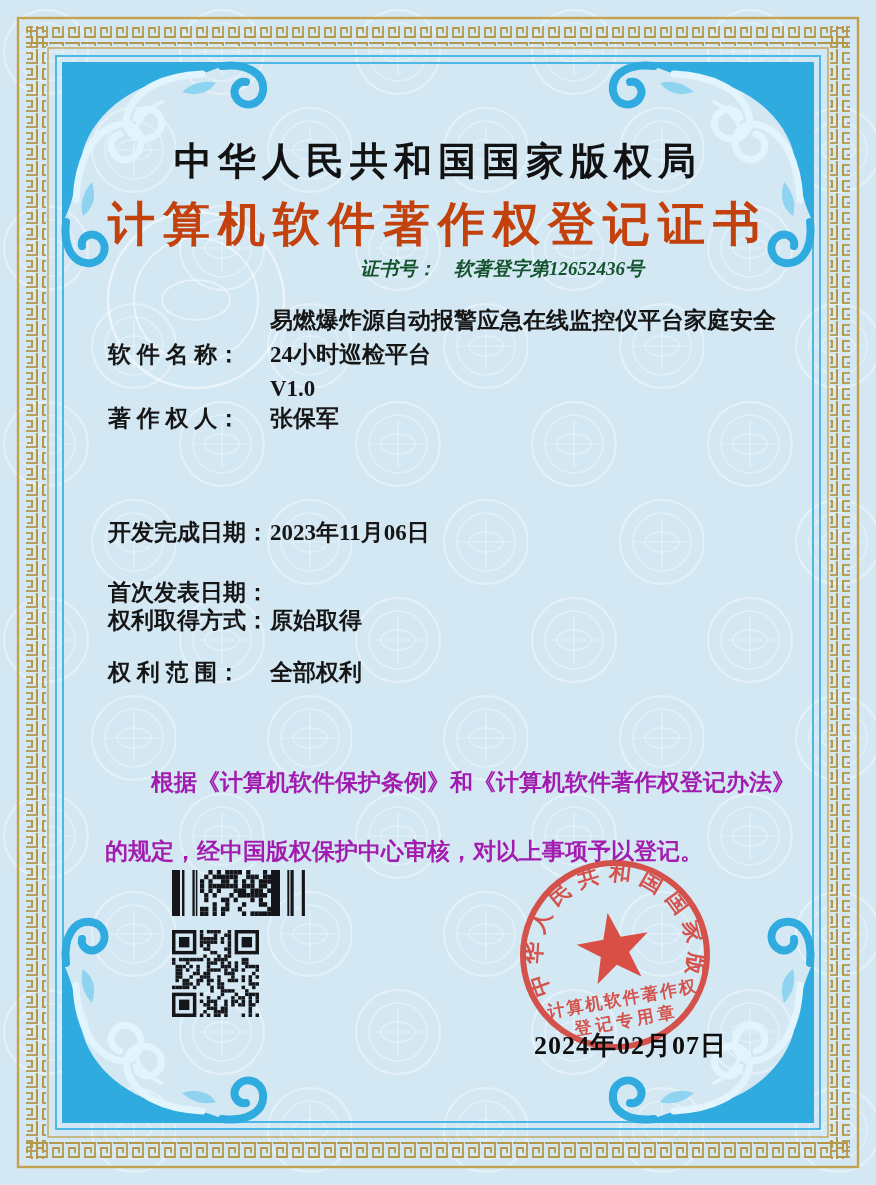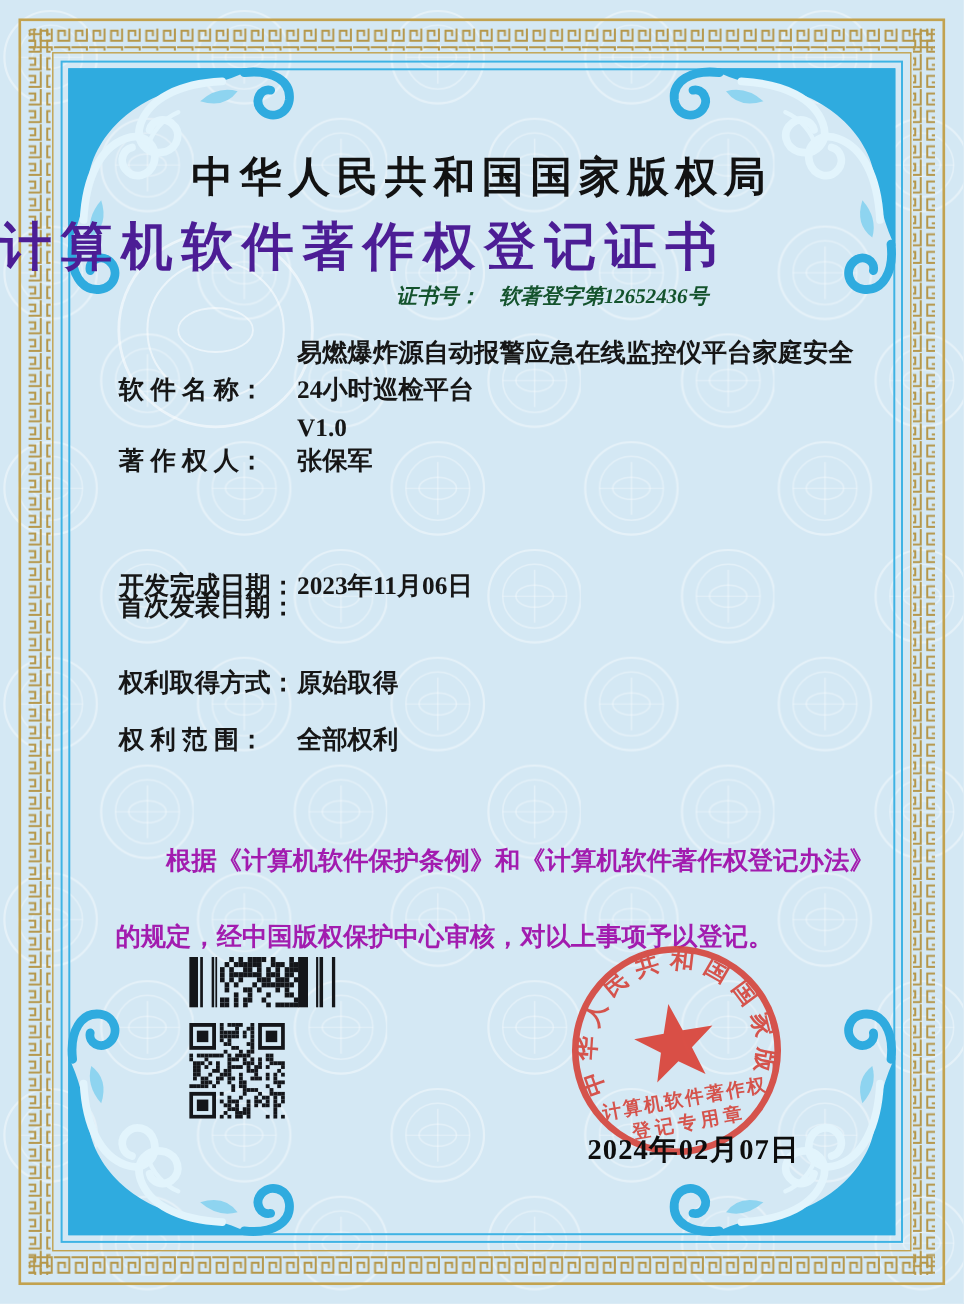--- a/index.html
+++ b/index.html
@@ -12,22 +12,22 @@
     overflow:hidden;
   }
   .page{position:absolute;inset:0;width:876px;height:1185px;background:#d4e8f4;}
   .layer{position:absolute;inset:0;pointer-events:none;}
   .abs{position:absolute;}
   .authority{
     left:0;right:0;top:136px;text-align:center;
     font-size:38px;font-weight:700;letter-spacing:6px;color:#121212;
   }
   .cert-title{
-    left:0;right:0;top:193px;text-align:left;
-    font-size:47px;font-weight:700;letter-spacing:8px;color:#4c1d95;
+    left:0;right:0;top:193px;text-align:center;
+    font-size:47px;font-weight:700;letter-spacing:8px;color:#c2410c;
   }
   .cert-no{
     left:360px;top:256px;width:432px;text-align:left;
     font-size:19px;font-weight:700;white-space:pre;color:#14532d;font-style:italic;
   }
   .row{left:108px;width:692px;display:flex;align-items:center;}
   .row .lbl{
     flex:0 0 162px;font-size:23px;font-weight:700;white-space:pre;line-height:34px;
   }
   .row .val{font-size:23px;font-weight:700;line-height:34px;}
@@ -120,21 +120,21 @@
     </span>
   </div>
   <div class="abs row" style="top:402px">
     <span class="lbl">著 作 权 人：</span>
     <span class="val">张保军</span>
   </div>
   <div class="abs row" style="top:516px">
     <span class="lbl">开发完成日期：</span>
     <span class="val">2023年11月06日</span>
   </div>
-  <div class="abs row" style="top:535px">
+  <div class="abs row" style="top:576px">
     <span class="lbl">首次发表日期：</span>
   </div>
   <div class="abs row" style="top:656px">
     <span class="lbl">权 利 范 围：</span>
     <span class="val">全部权利</span>
   </div>
   <div class="abs row" style="top:604px">
     <span class="lbl">权利取得方式：</span>
     <span class="val">原始取得</span>
   </div>

